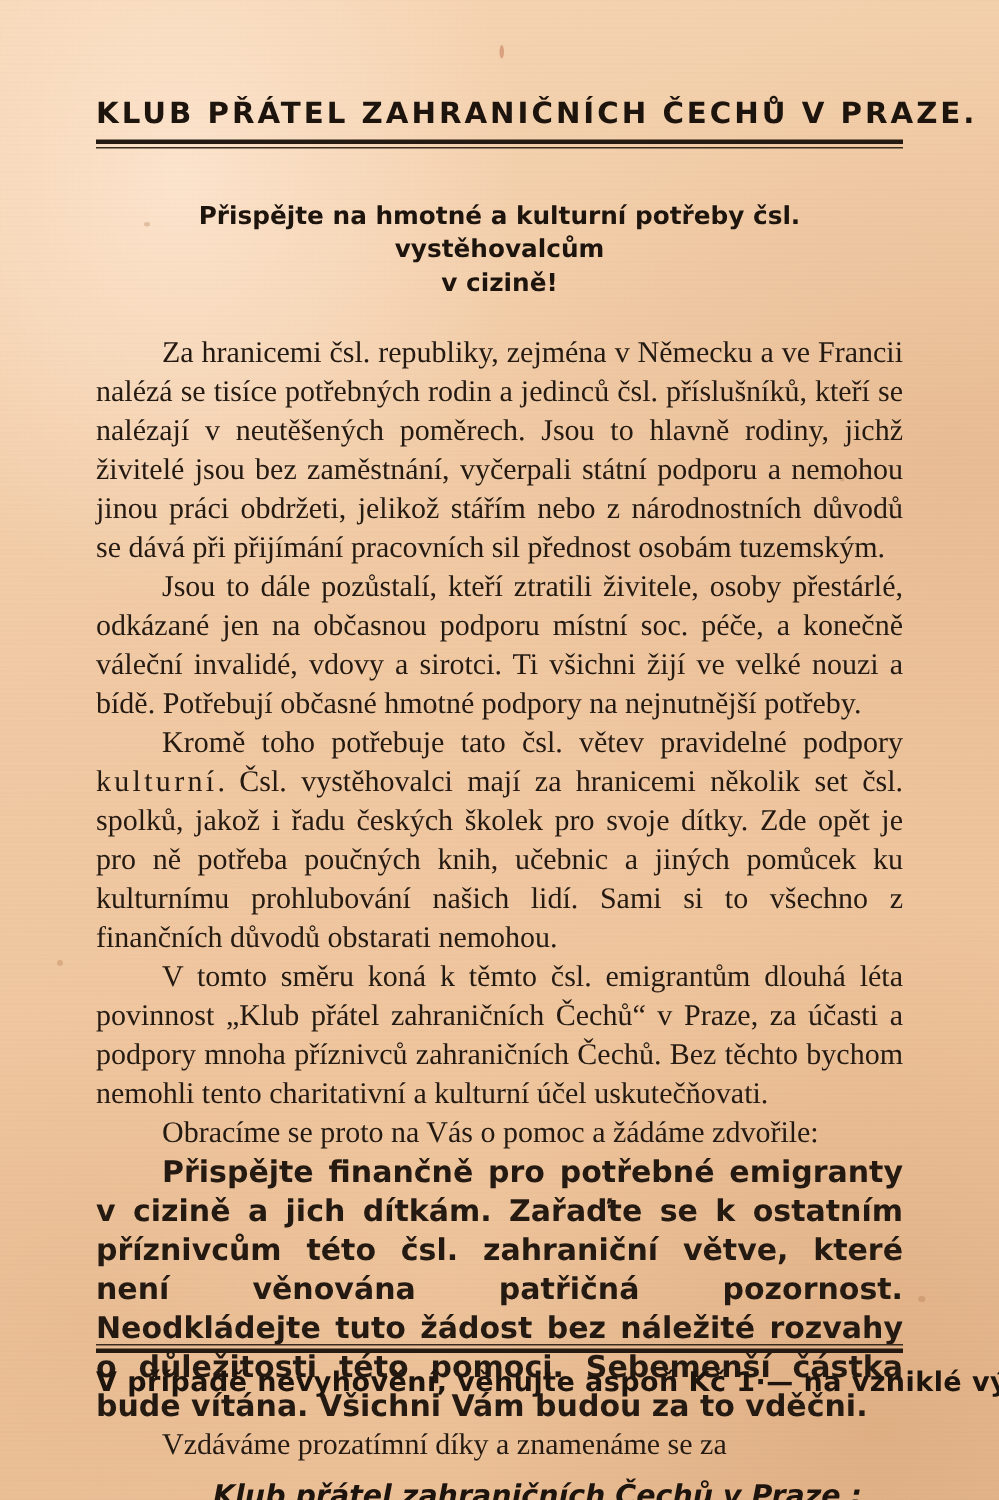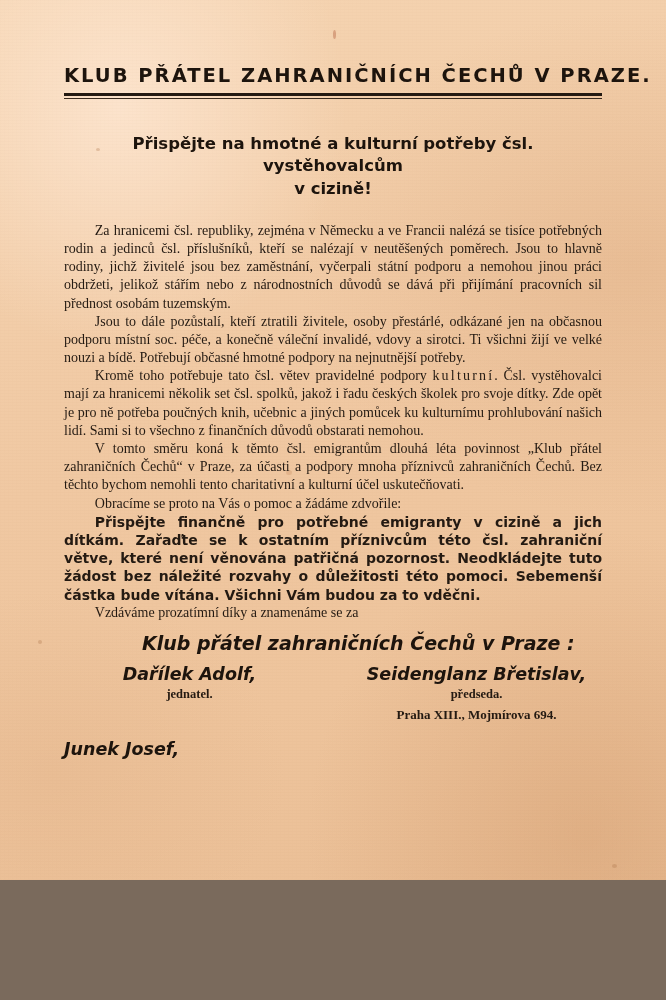--- a/index.html
+++ b/index.html
@@ -4,21 +4,21 @@
 <title>Klub přátel zahraničních Čechů v Praze</title>
 <style>
   html, body {
     margin: 0;
     padding: 0;
     background: #7a6a5c;
   }
   .page {
     position: relative;
     width: 666px;
-    height: 880px;
+    height: 1000px;
     margin: 0 auto;
     overflow: hidden;
     background-color: #f2cda8;
     background-image:
       radial-gradient(ellipse 55% 45% at 18% 12%, rgba(255,233,214,0.75) 0%, rgba(255,233,214,0) 62%),
       radial-gradient(ellipse 60% 50% at 88% 95%, rgba(206,150,104,0.38) 0%, rgba(206,150,104,0) 70%),
       radial-gradient(ellipse 70% 40% at 95% 30%, rgba(214,162,118,0.30) 0%, rgba(214,162,118,0) 72%),
       radial-gradient(ellipse 50% 30% at 8% 88%, rgba(221,172,130,0.30) 0%, rgba(221,172,130,0) 70%),
       linear-gradient(160deg, #f6d6b4 0%, #f0c8a2 45%, #eec49c 72%, #e9bd94 100%);
     color: #241a12;
@@ -100,21 +100,21 @@
   .headline .l2 {
     display: block;
   }
 
   
   .body-copy {
     margin-top: 22px;
   }
   .body-copy p {
     margin: 0;
-    font-size: 14px;
+    font-size: 20px;
     line-height: 1.30;
     text-align: justify;
     text-indent: 2.2em;
     color: #241a12;
     -webkit-hyphens: none;
     hyphens: none;
   }
   .spaced {
     letter-spacing: 2.2px;
   }

